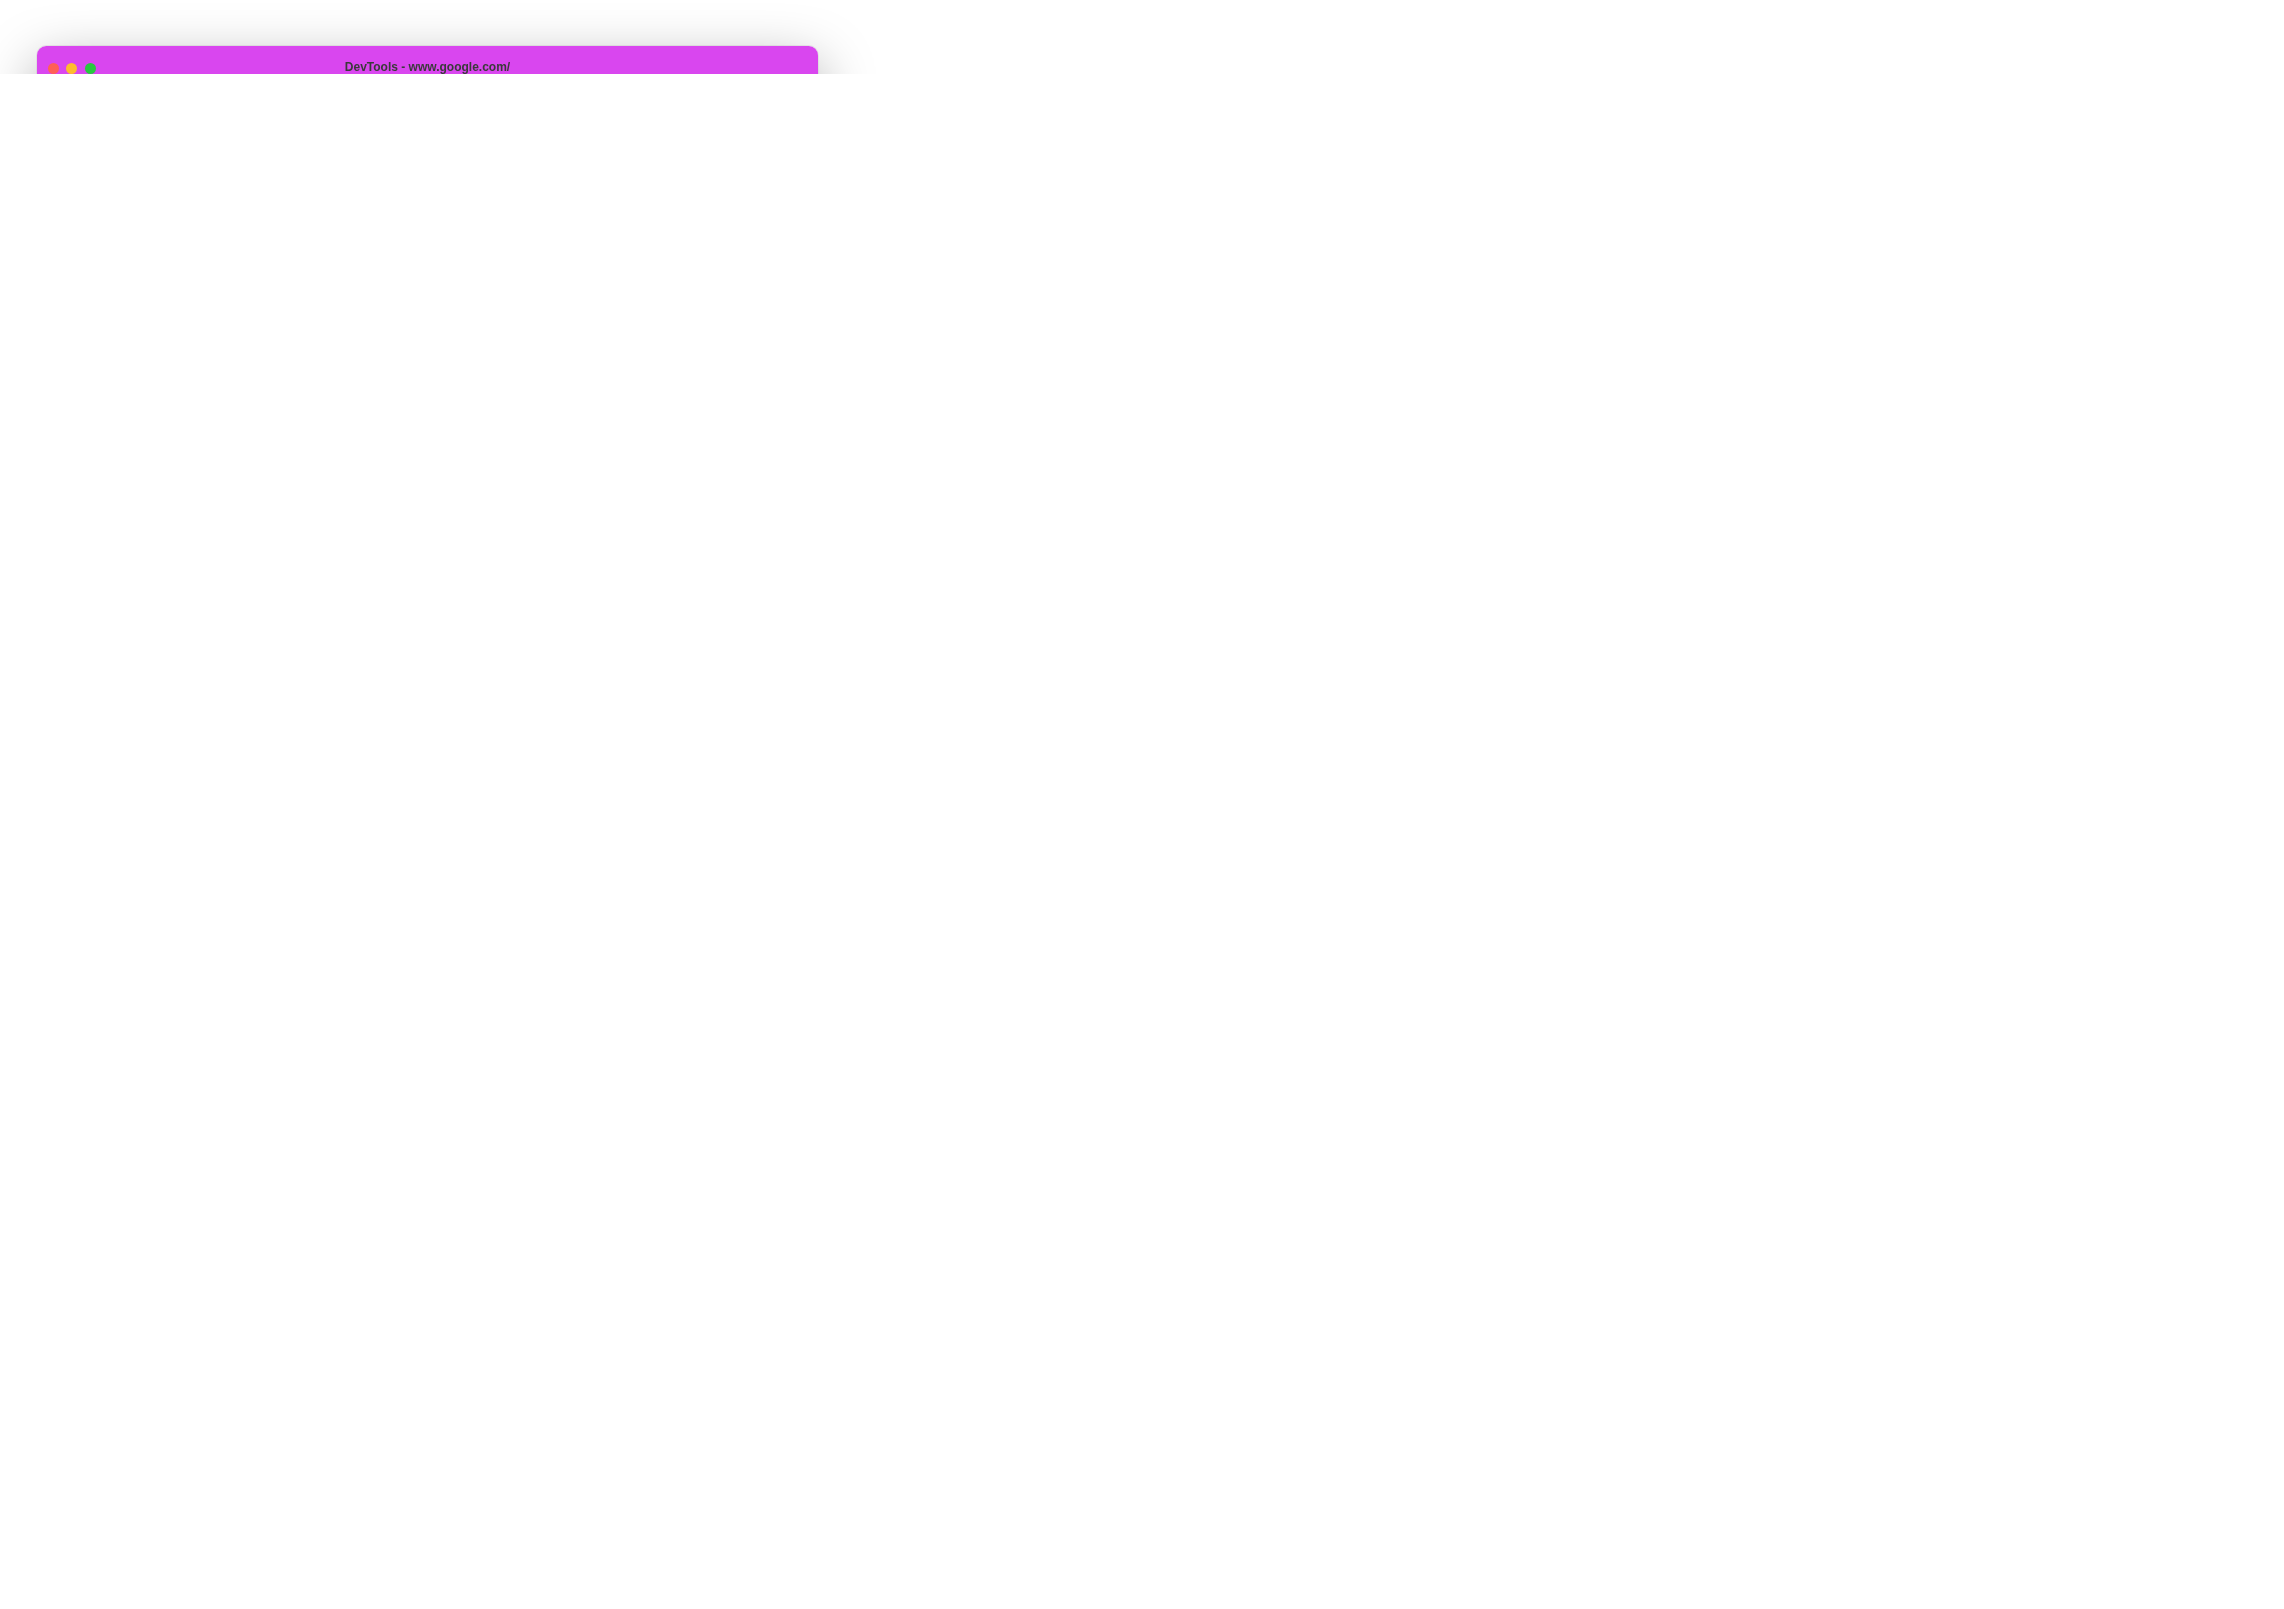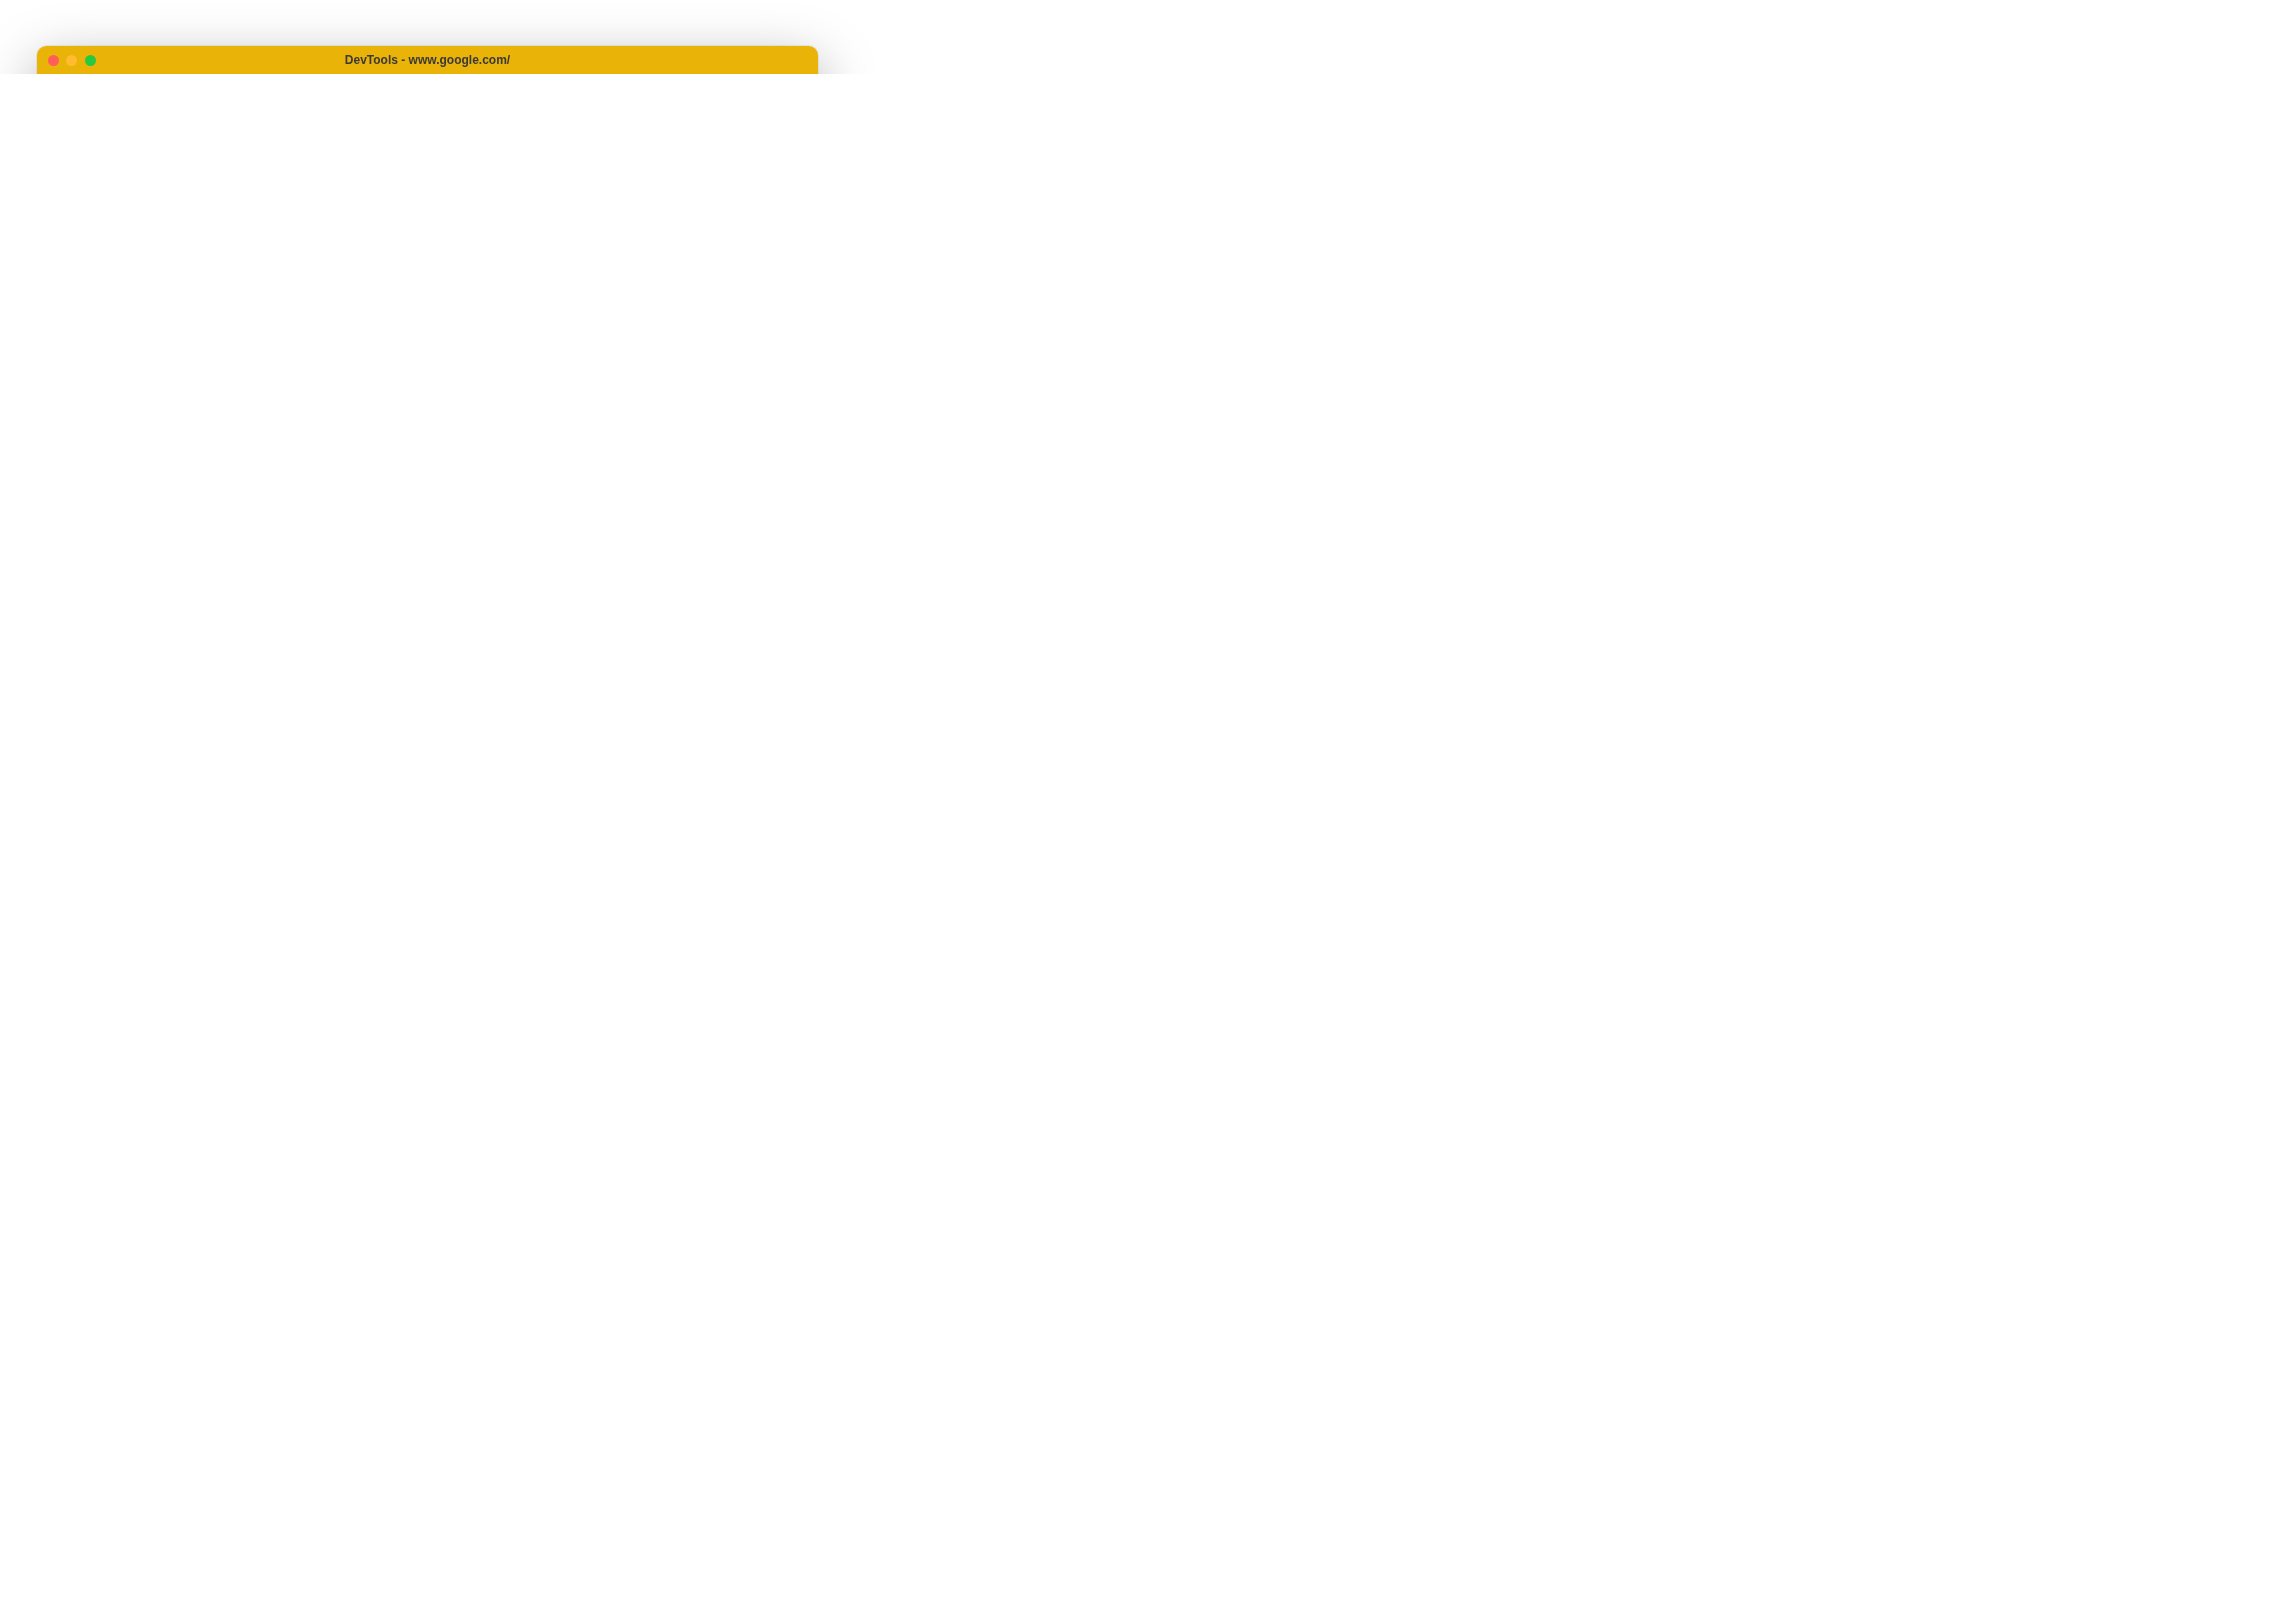--- a/index.html
+++ b/index.html
@@ -16,24 +16,24 @@
     position: absolute;
     background: #fff;
     border-radius: 9.2px;
     box-shadow: 0 18.4px 55px rgba(0,0,0,0.35), 0 0 0 0.9px rgba(0,0,0,0.06);
     overflow: hidden;
     display: flex;
     flex-direction: column;
   }
   .titlebar {
     height: 29px;
-    background: #eab308;
+    background: #d946ef;
     border-bottom: 0.9px solid #d8d8d8;
     display: flex;
-    align-items: center;
+    align-items: flex-end;
     padding: 0 9.2px;
     position: relative;
   }
   .traffic-lights {
     display: flex;
     gap: 7.3px;
     position: absolute;
     left: 11px;
   }
   .tl { width: 11px; height: 11px; border-radius: 50%; }

